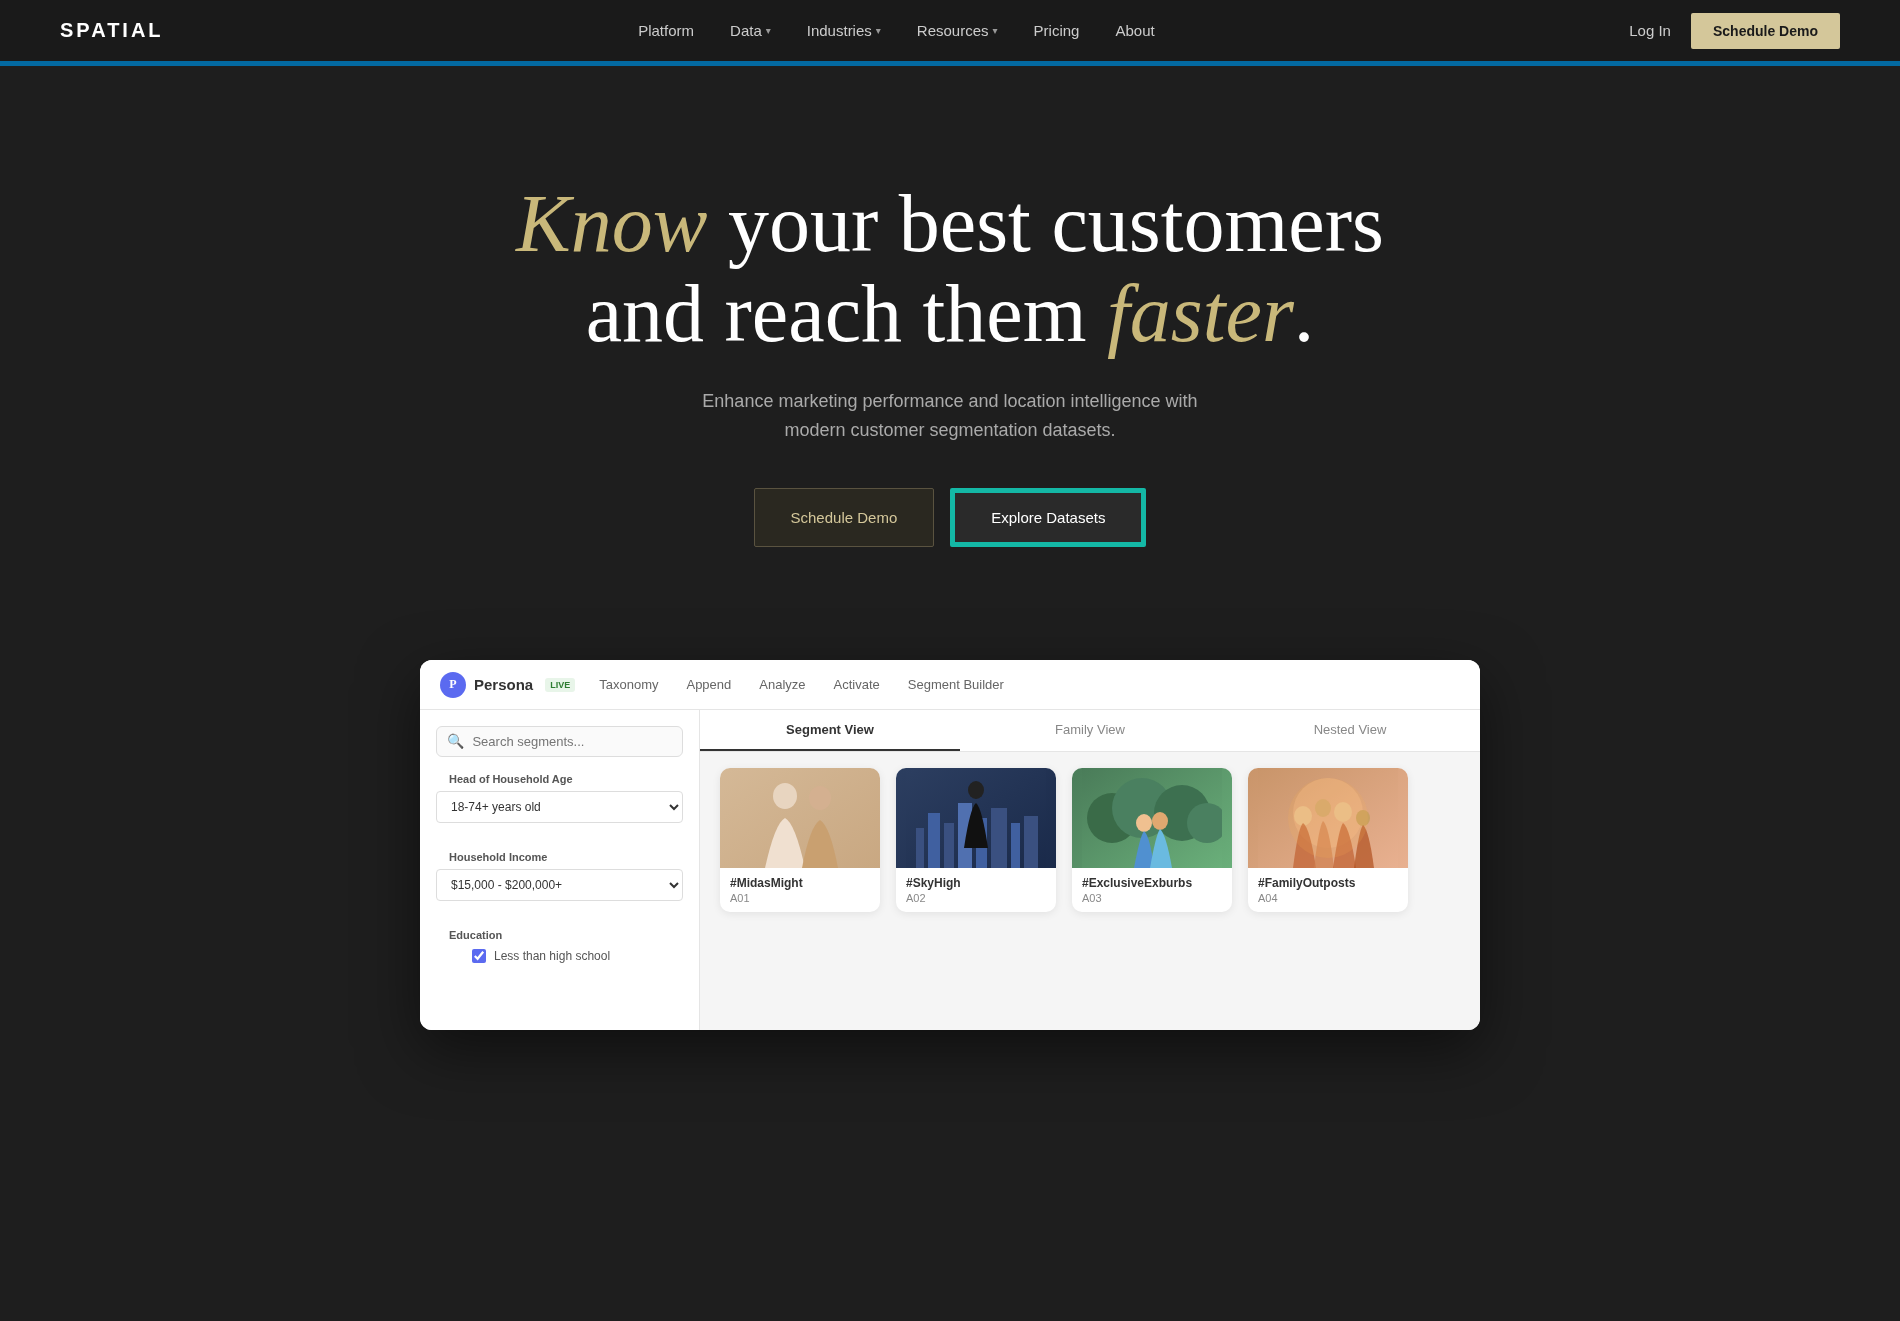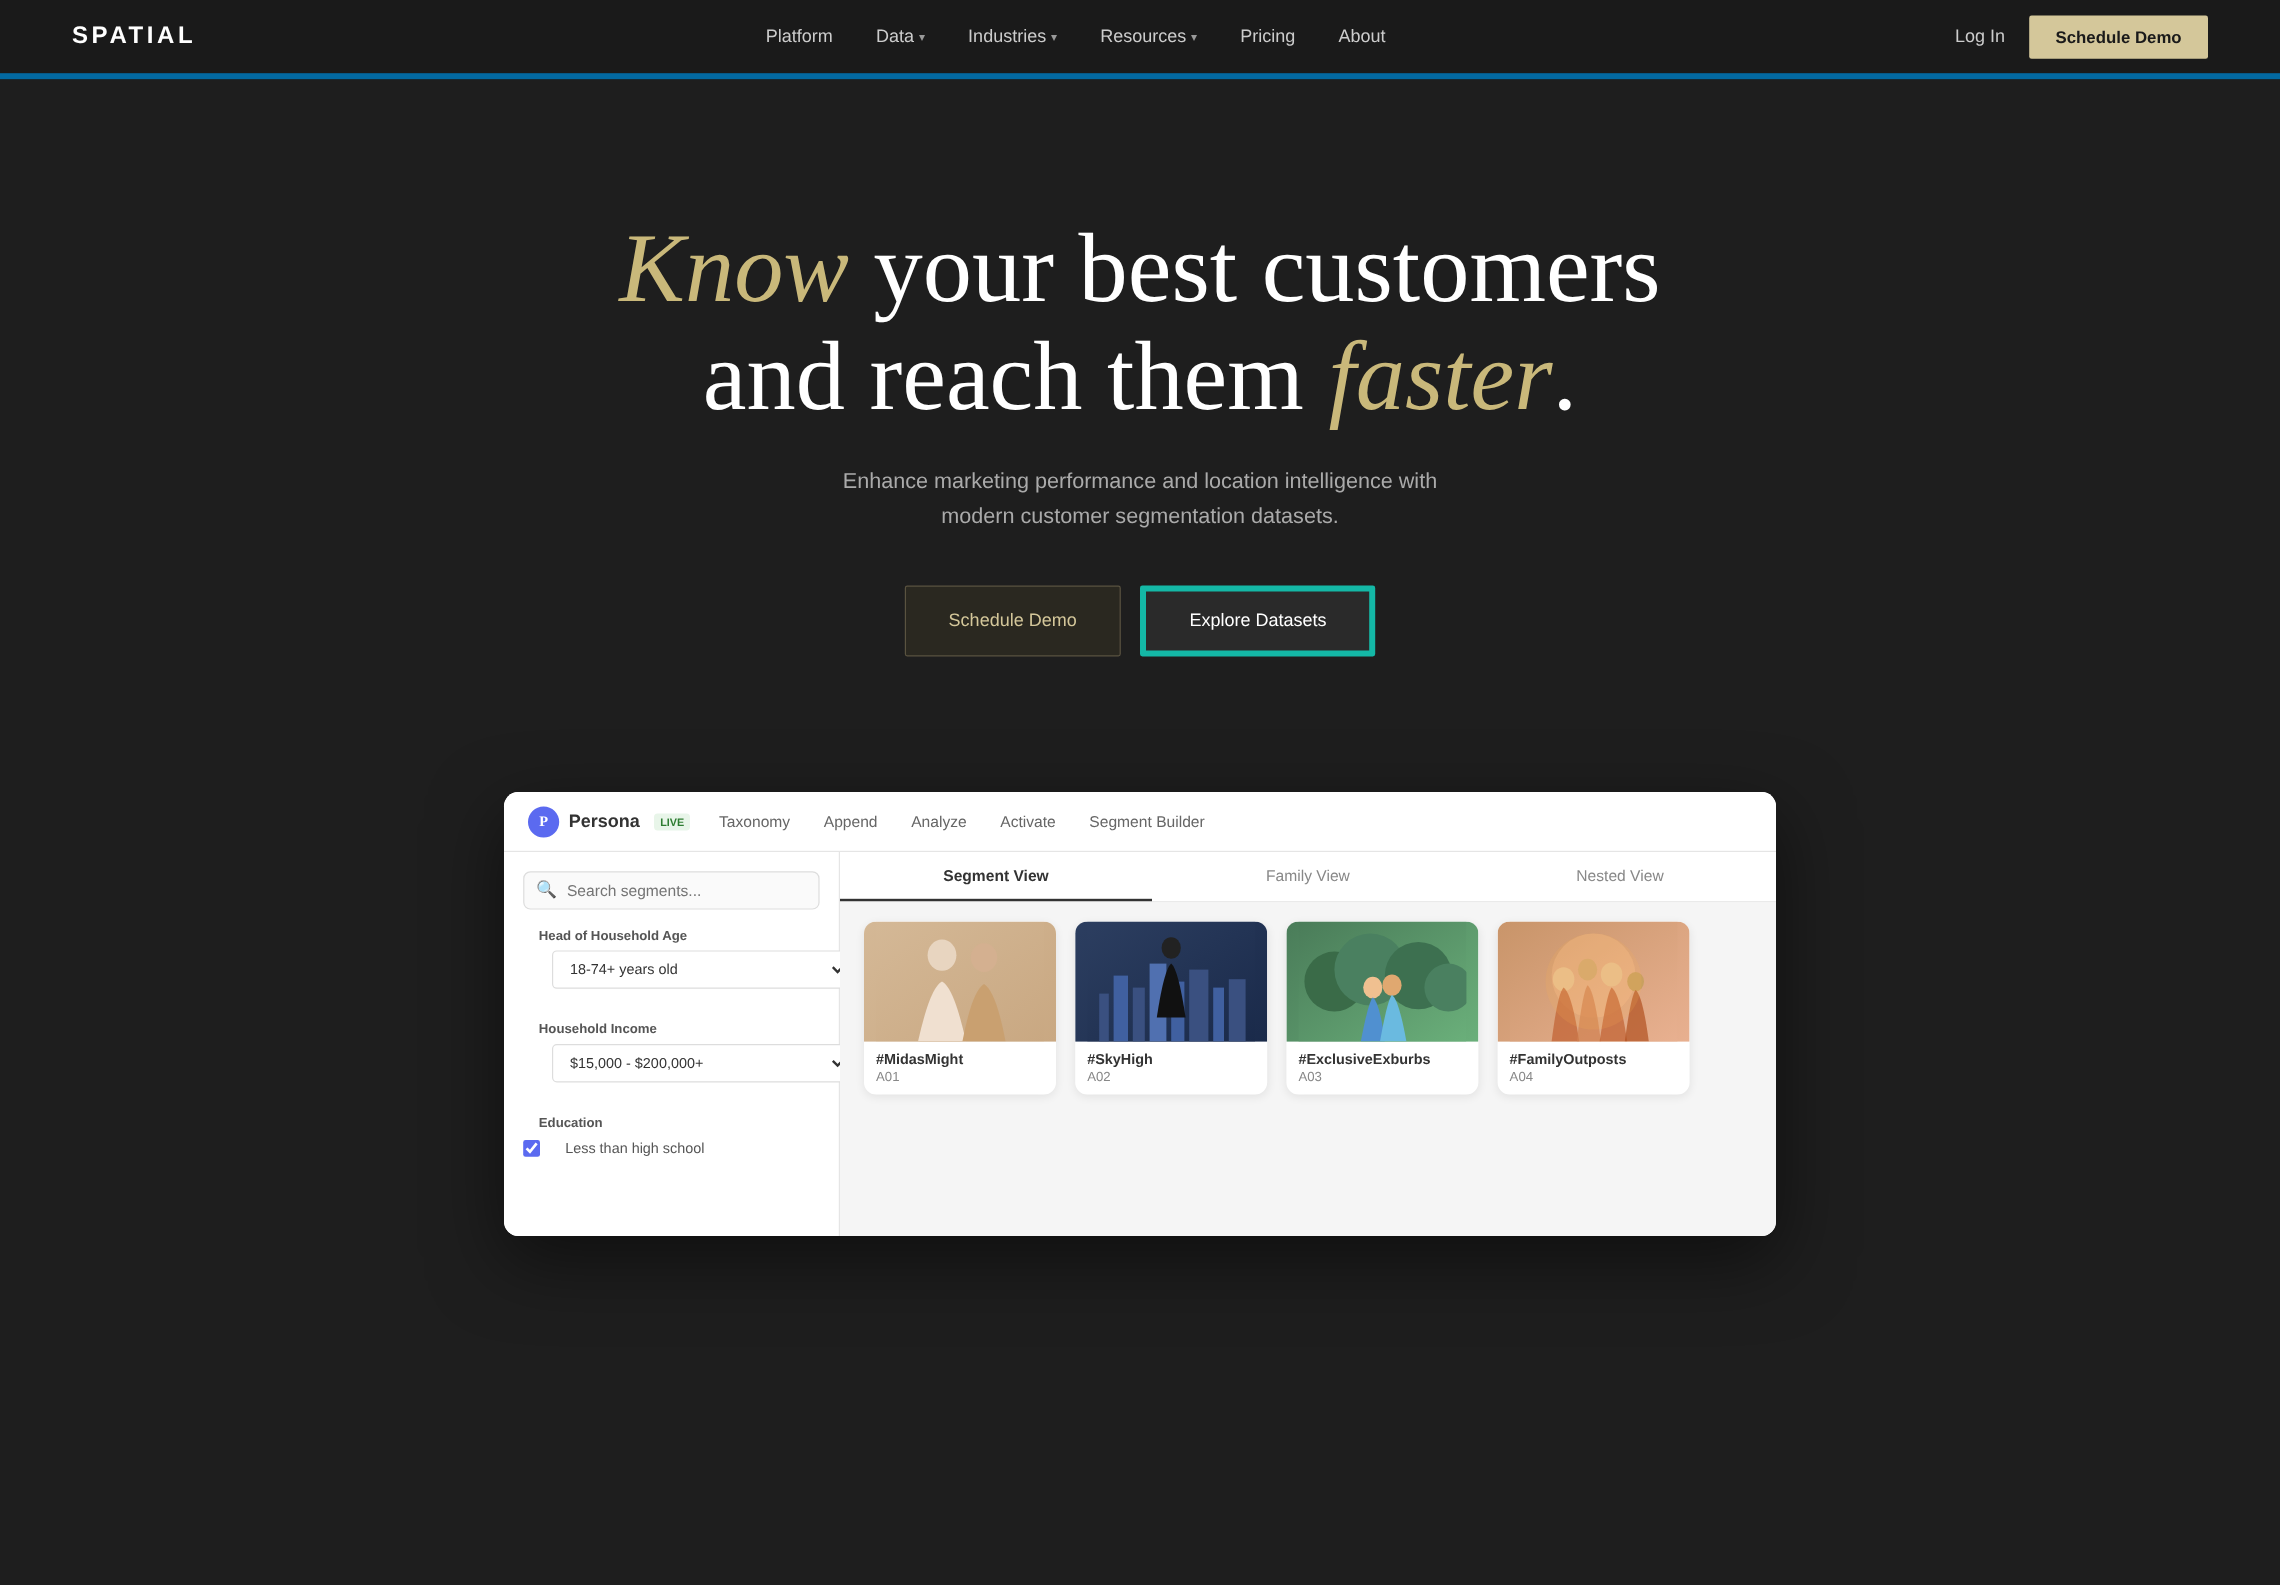--- a/index.html
+++ b/index.html
@@ -120,25 +120,25 @@
       border: none; background: transparent; outline: none;
       font-family: Arial, sans-serif; font-size: 13px; color: #666; width: 100%;
     }
     .demo-filter-label {
       font-family: Arial, sans-serif; font-size: 11px; font-weight: 600;
       color: #555; margin-bottom: 6px; text-transform: none; padding-left: 13px;
     }
     .demo-select {
       width: 100%; border: 1px solid #ddd; border-radius: 4px;
       padding: 7px 10px; font-family: Arial, sans-serif; font-size: 12px;
-      color: #333; background: #fff; appearance: auto; margin-bottom: 16px; margin-left: 24px;
+      color: #333; background: #fff; appearance: auto; margin-bottom: 16px;
     }
     .demo-filter-section { margin-bottom: 12px; }
     .demo-checkbox-row {
-      display: flex; align-items: flex-start; gap: 21px; margin-top: 8px;
+      display: flex; align-items: flex-start; gap: 8px; margin-top: 8px; margin-left: 36px;
     }
     .demo-checkbox {
       width: 14px; height: 14px; accent-color: #5b6af0;
     }
     .demo-checkbox-label {
       font-family: Arial, sans-serif; font-size: 12px; color: #555;
     }
 
     
     .demo-right {

